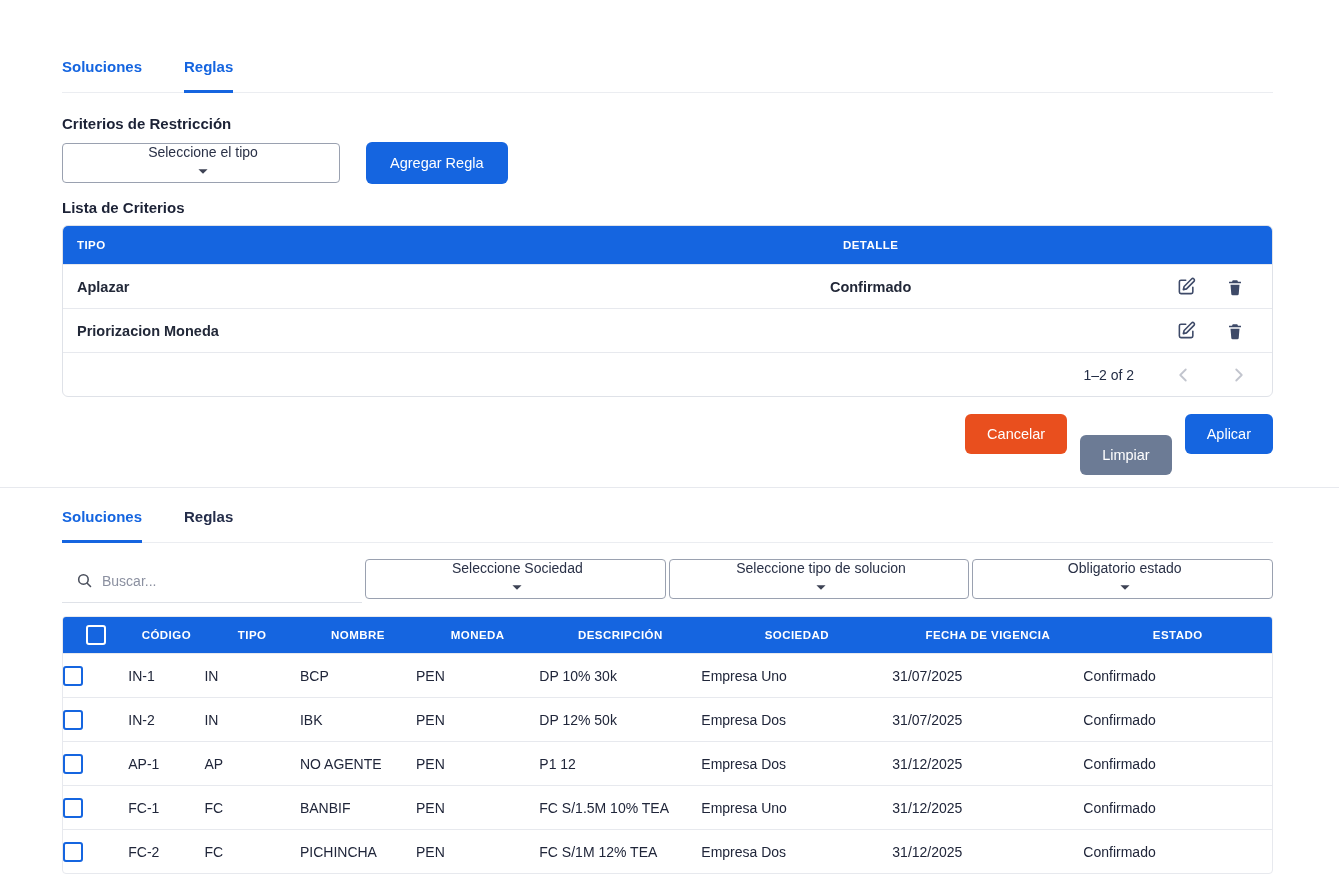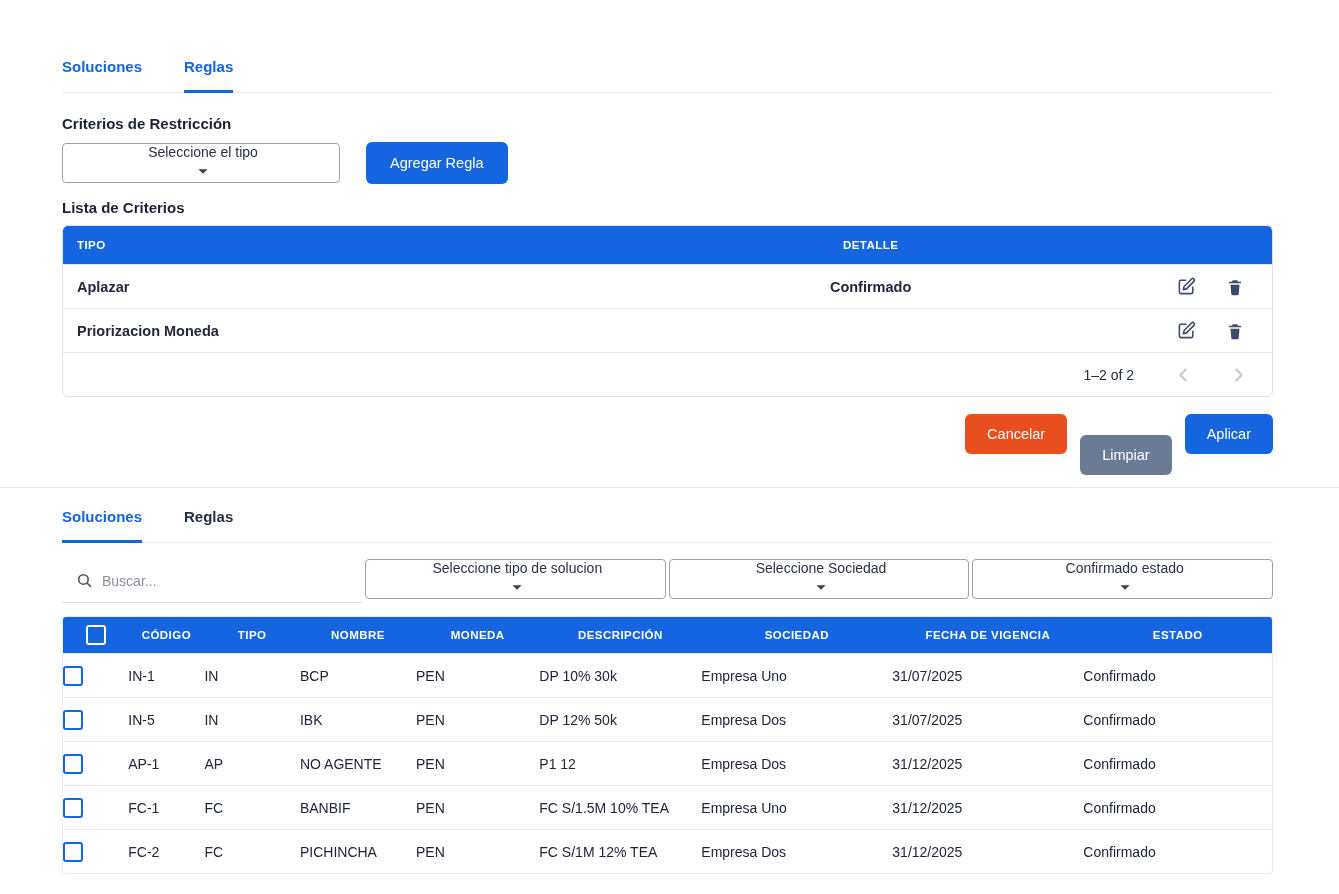--- a/index.html
+++ b/index.html
@@ -197,37 +197,37 @@
       <div class="search-box">
         <span class="icon-btn">
           <svg viewBox="0 0 24 24" width="17" height="17" fill="none" stroke="#4a4f5c" stroke-width="2.2" stroke-linecap="round">
               <circle cx="10.5" cy="10.5" r="6.7"></circle>
               <line x1="15.8" y1="15.8" x2="20.5" y2="20.5"></line>
             </svg>
         </span>
         <input class="search-input" type="text" placeholder="Buscar..." style="">
       </div>
       <div class="select filter-select">
-        <span>Seleccione tipo de solucion</span>
+        <span>Seleccione Sociedad</span>
         <span class="icon-btn">
           <svg viewBox="0 0 24 24" width="22" height="22" fill="#3d4254">
               <path d="M7 10l5 5 5-5z"></path>
             </svg>
         </span>
       </div>
       <div class="select filter-select">
-        <span>Seleccione Sociedad</span>
+        <span>Seleccione tipo de solucion</span>
         <span class="icon-btn">
           <svg viewBox="0 0 24 24" width="22" height="22" fill="#3d4254">
               <path d="M7 10l5 5 5-5z"></path>
             </svg>
         </span>
       </div>
       <div class="select filter-select">
-        <span>Confirmado estado</span>
+        <span>Obligatorio estado</span>
         <span class="icon-btn">
           <svg viewBox="0 0 24 24" width="22" height="22" fill="#3d4254">
               <path d="M7 10l5 5 5-5z"></path>
             </svg>
         </span>
       </div>
     </div>
 
     <div class="sol-wrap">
       <div class="tbl sol">
@@ -257,21 +257,21 @@
               <div class="td s5">DP 10% 30k</div>
               <div class="td s6">Empresa Uno</div>
               <div class="td s7">31/07/2025</div>
               <div class="td s8">Confirmado</div>
             </div>
 
             <div class="tr sol-row">
               <div class="td s0">
                 <span class="cb"></span>
               </div>
-              <div class="td s1">IN-5</div>
+              <div class="td s1">IN-2</div>
               <div class="td s2">IN</div>
               <div class="td s3">IBK</div>
               <div class="td s4">PEN</div>
               <div class="td s5">DP 12% 50k</div>
               <div class="td s6">Empresa Dos</div>
               <div class="td s7">31/07/2025</div>
               <div class="td s8">Confirmado</div>
             </div>
 
             <div class="tr sol-row">

